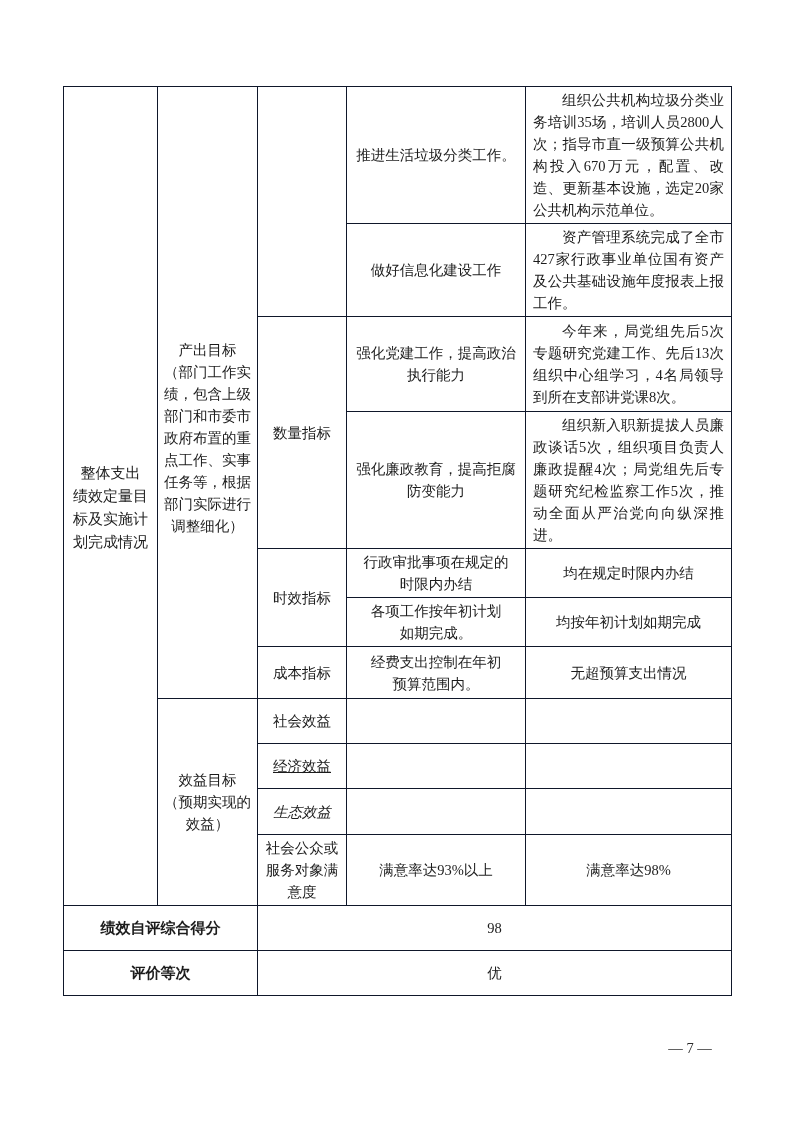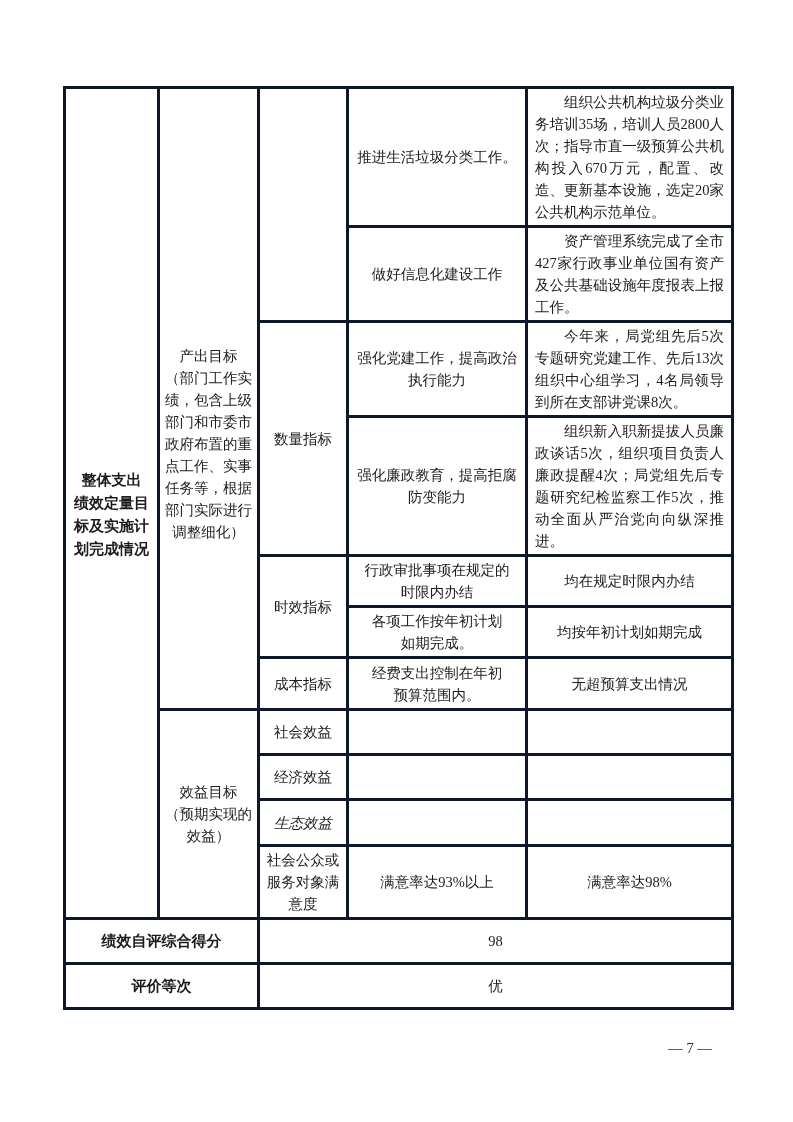--- a/index.html
+++ b/index.html
@@ -12,48 +12,48 @@
     overflow: hidden;
   }
   table.doc-table {
     position: absolute;
     left: 63px; top: 86px;
     width: 668px;
     border-collapse: collapse;
     table-layout: fixed;
   }
   .doc-table td {
-    border: 3px solid #0f172a;
+    border: 1px solid #0f172a;
     text-align: center;
     vertical-align: middle;
     font-size: 14.5px;
     line-height: 22px;
     padding: 2px 4px;
     white-space: pre-line;
     overflow: hidden;
   }
   .doc-table td.para { white-space: normal; padding: 2px 7px; }
   .jtext { text-align: justify; text-indent: 2em; }
   td.group-label {
-    font-weight: bold;
+    font-weight: normal;
     font-size: 15px;
     line-height: 23px;
     padding-top: 25px;
   }
   td.output-goal { padding-top: 92px; margin-left: 16px; }
   td.sum-label { font-weight: bold; font-size: 15px; text-align: center; }
   tr.r1  { height: 134px; }
   tr.r2  { height: 93px; }
   tr.r3  { height: 95px; }
   tr.r4  { height: 137px; }
   tr.r5  { height: 47px; }
   tr.r6  { height: 46px; }
   tr.r7  { height: 52px; }
   tr.r8  { height: 45px; }
-  tr.r9  { height: 45px; }
+  tr.r9  { height: 45px; text-decoration: underline; }
   tr.r10 { height: 46px; font-style: italic; }
   tr.r11 { height: 69px; }
   tr.r12 { height: 45px; }
   tr.r13 { height: 45px; }
   .footer-page {
     position: absolute;
     left: 620px; top: 1040px;
     width: 140px;
     text-align: center;
     font-size: 14.5px;

